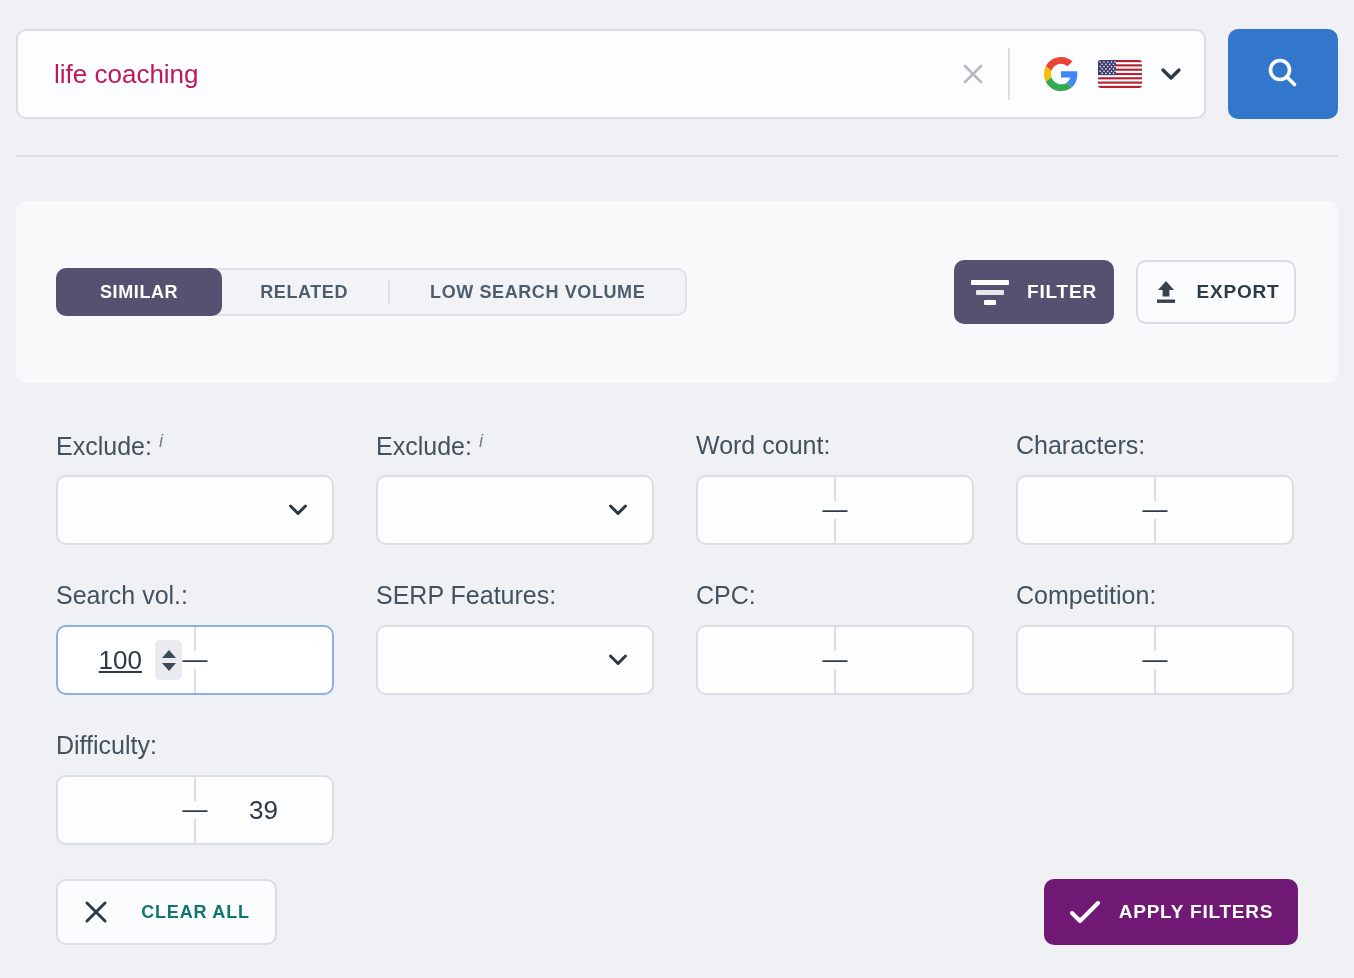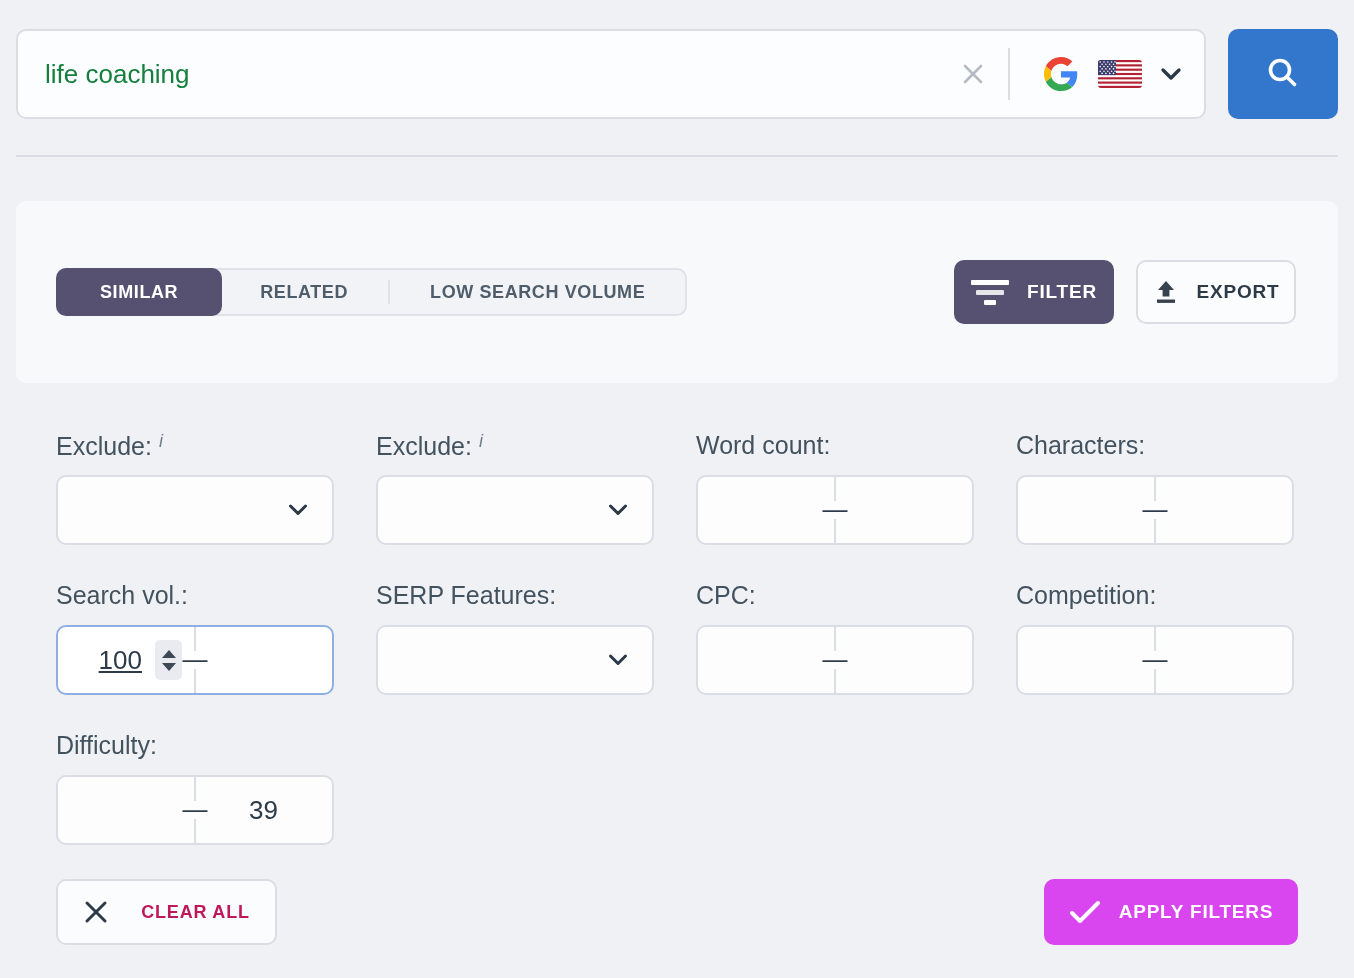--- a/index.html
+++ b/index.html
@@ -11,21 +11,21 @@
     color:#2d3b49;
   }
 
   
   .search-row { display:flex; align-items:stretch; gap:22px; padding:29px 16px 0 16px; }
   .search-box {
     flex:1; height:90px; background:#fcfdff;
     border:2px solid #dadde4; border-radius:10px;
     display:flex; align-items:center;
   }
-  .query { flex:1; padding-left:27px; font-size:26px; color:#15803d; white-space:nowrap; }
+  .query { flex:1; padding-left:36px; font-size:26px; color:#be185d; white-space:nowrap; }
   .clear-x { margin-right:22px; display:flex; cursor:pointer; }
   .vdiv { width:2px; height:52px; background:#dadde4; }
   .lang-select { display:flex; align-items:center; cursor:pointer; }
   .g-logo { margin-left:34px; display:flex; }
   .flag { margin-left:20px; display:flex; border-radius:3px; overflow:hidden; }
   .chev { margin:0 22px 0 18px; display:flex; }
   .search-btn {
     width:110px; height:90px; background:#3377cd; border:none; border-radius:10px;
     display:flex; align-items:center; justify-content:center; cursor:pointer; flex:0 0 110px;
   }
@@ -96,22 +96,22 @@
   }
   .tri-up { width:0; height:0; border-left:7px solid transparent; border-right:7px solid transparent; border-bottom:8px solid #3d4a56; cursor:pointer; }
   .tri-down { width:0; height:0; border-left:7px solid transparent; border-right:7px solid transparent; border-top:8px solid #3d4a56; cursor:pointer; }
   .max-val {
     position:absolute; left:50%; top:50%; width:50%; transform:translateY(-50%);
     text-align:center; font-size:26px; color:#2d3b49;
   }
 
   
   .footer { display:flex; justify-content:space-between; align-items:center; margin-top:34px; }
-  .clear-btn { width:221px; height:66px; background:#fbfcfe; color:#be185d; border:2px solid #dadde4; font-size:18px; gap:32px; }
-  .apply-btn { width:254px; height:66px; background:#d946ef; color:#fff; border:none; }
+  .clear-btn { width:221px; height:66px; background:#fbfcfe; color:#0f766e; border:2px solid #dadde4; font-size:18px; gap:32px; }
+  .apply-btn { width:254px; height:66px; background:#701a75; color:#fff; border:none; }
 </style>
 </head>
 <body>
 
 <div class="search-row">
   <div class="search-box">
     <div class="query">life coaching</div>
 
     <span class="clear-x">
       <svg width="26" height="26" viewBox="0 0 26 26">

